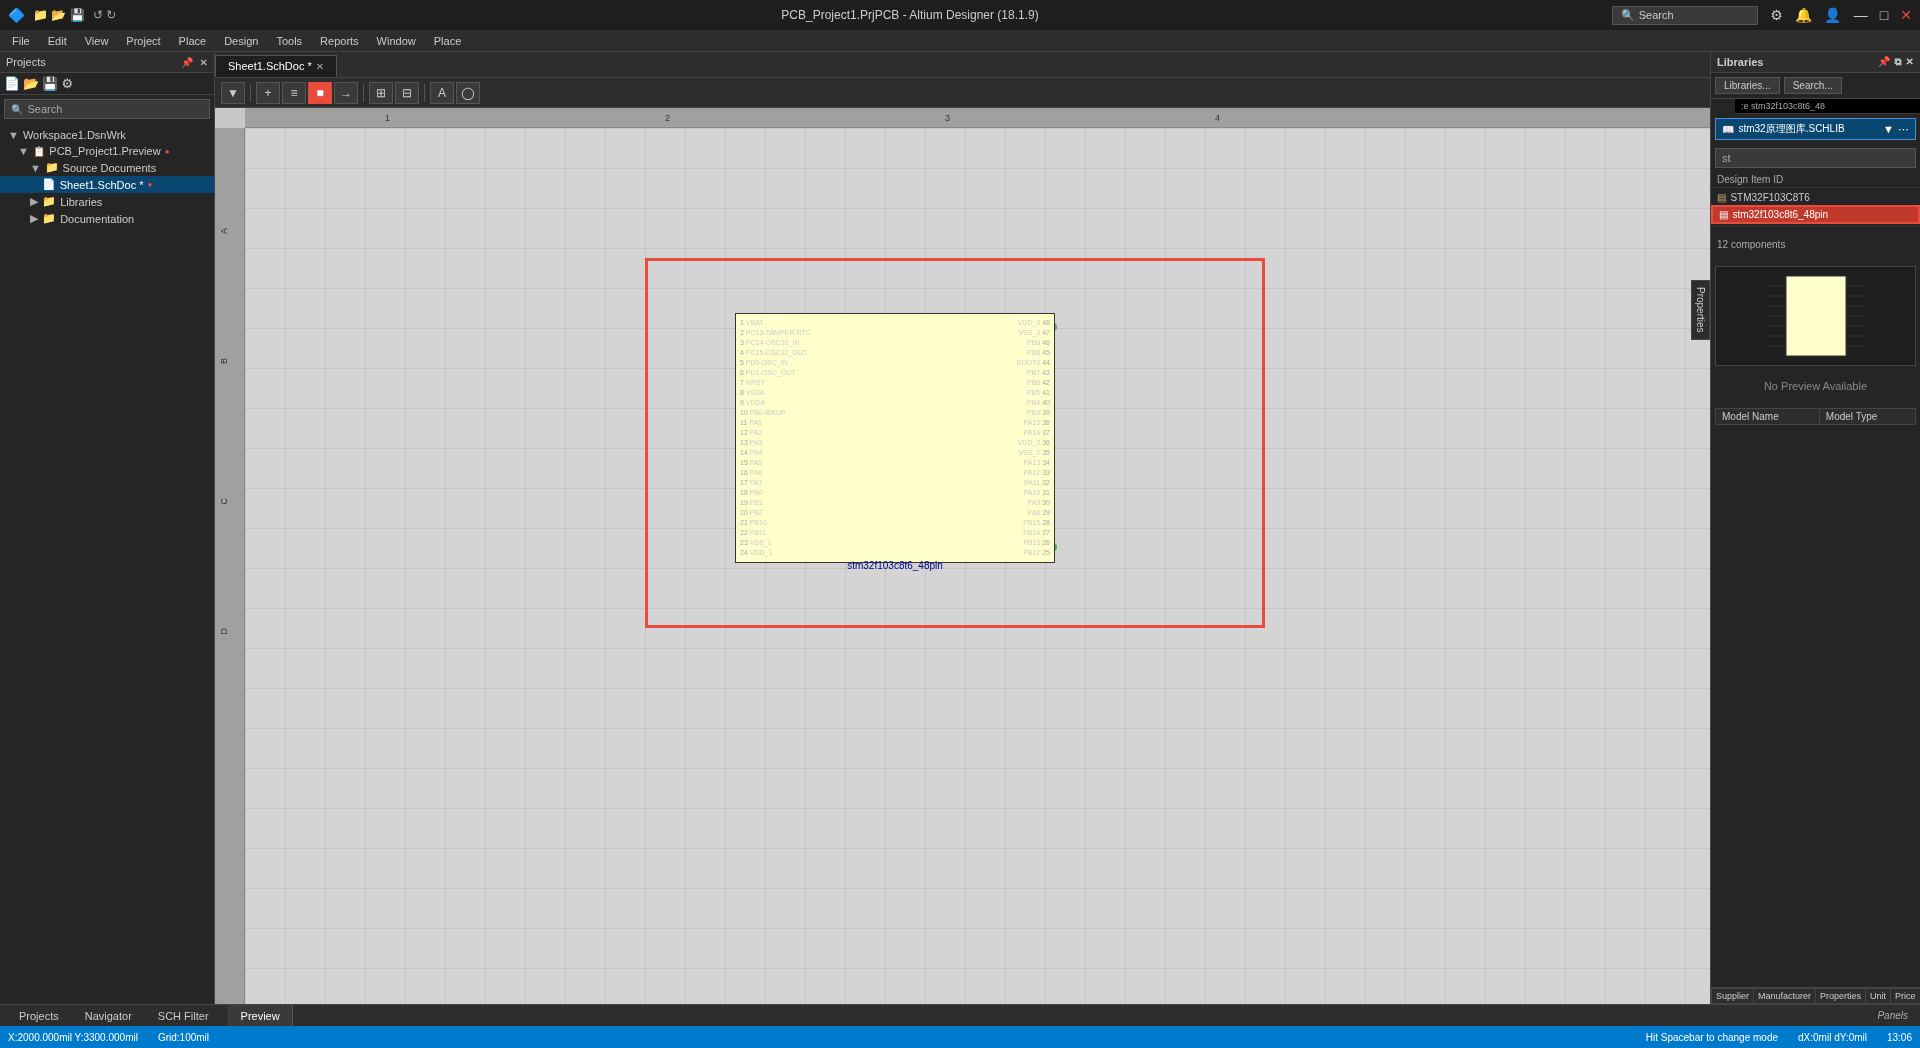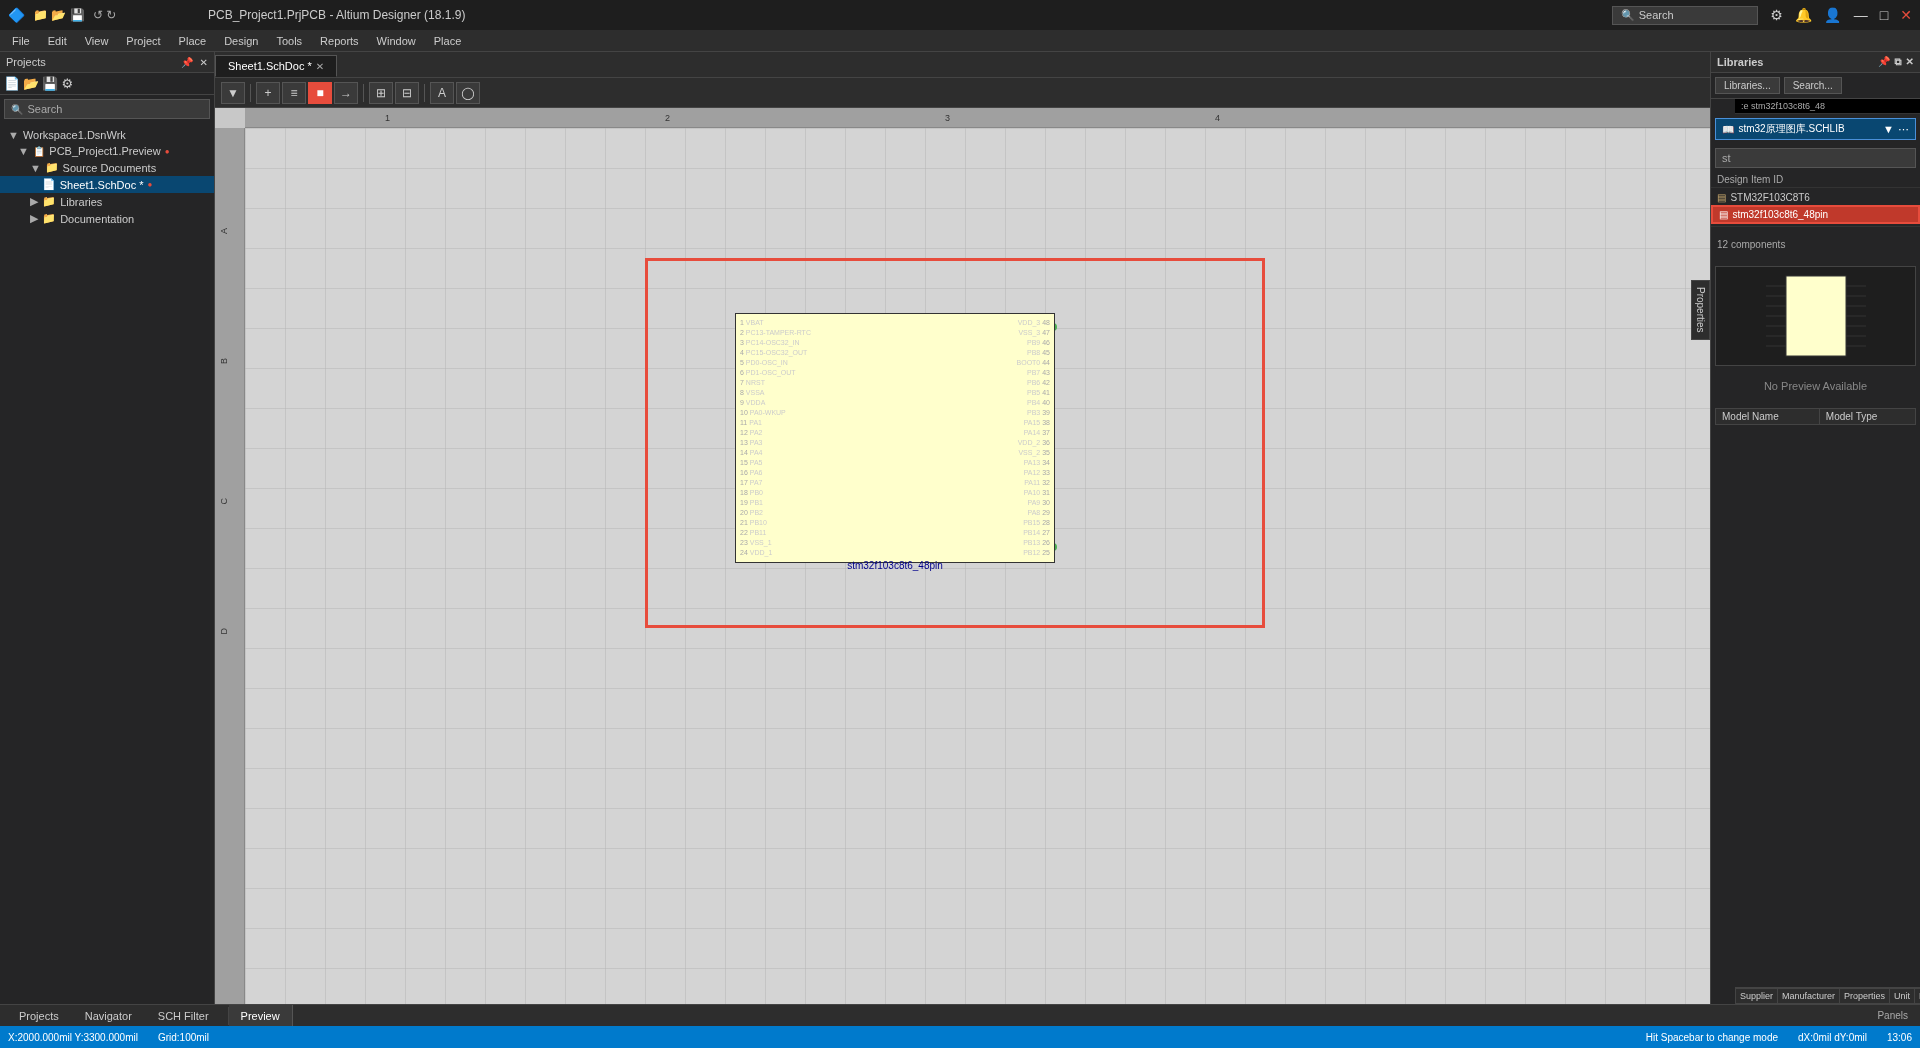--- a/index.html
+++ b/index.html
@@ -9,21 +9,21 @@
     #titlebar {
       height: 30px;
       background: #1e1e1e;
       display: flex;
       align-items: center;
       justify-content: space-between;
       padding: 0 8px;
       color: #ccc;
       font-size: 12px;
     }
-    #titlebar .title { flex: 1; }
+    #titlebar .title { flex: 1; text-align: center; }
     #titlebar .search-bar {
       display: flex;
       align-items: center;
       background: #3a3a3a;
       border: 1px solid #555;
       padding: 2px 8px;
       width: 200px;
       color: #ccc;
       font-size: 11px;
     }
@@ -755,21 +755,21 @@
             <th>Model Type</th>
           </tr>
         </thead>
         <tbody>
         </tbody>
       </table>
     </div>
 
     <div style="flex:1;min-height:40px;"></div>
 
-    <div style="border-top:1px solid #444;margin-left:24px;">
+    <div style="border-top:1px solid #444;">
       <table class="supplier-table">
         <thead>
           <tr>
             <th>Supplier</th>
             <th>Manufacturer</th>
             <th>Properties</th>
             <th>Unit</th>
             <th>Price</th>
           </tr>
         </thead>
@@ -786,21 +786,21 @@
 <div style="position:fixed;bottom:22px;left:0;right:0;height:22px;background:#2d2d2d;border-top:1px solid #444;display:flex;align-items:center;">
   <div style="display:flex;align-items:center;padding:0 8px;gap:4px;border-right:1px solid #444;">
     <span class="bottom-tab">Projects</span>
     <span class="bottom-tab">Navigator</span>
     <span class="bottom-tab">SCH Filter</span>
   </div>
   <div style="padding:0 12px;color:#fff;font-size:11px;background:#3a3a3a;height:100%;display:flex;align-items:center;border-right:1px solid #555;">
     <span>Preview</span>
   </div>
   <div style="flex:1;"></div>
-  <div style="padding:0 12px;color:#aaa;font-size:10px;">
+  <div style="padding:0 12px;color:#aaa;font-size:10px;font-style:italic;">
     <span>Panels</span>
   </div>
 </div>
 
 <div id="statusbar" style="position:fixed;bottom:0;left:0;right:0;height:22px;background:#007acc;">
   <span>X:2000.000mil Y:3300.000mil</span>
   <span>Grid:100mil</span>
   <div id="statusbar-right" style="margin-left:auto;display:flex;align-items:center;gap:20px;">
     <span>Hit Spacebar to change mode</span>
     <span>dX:0mil dY:0mil</span>

